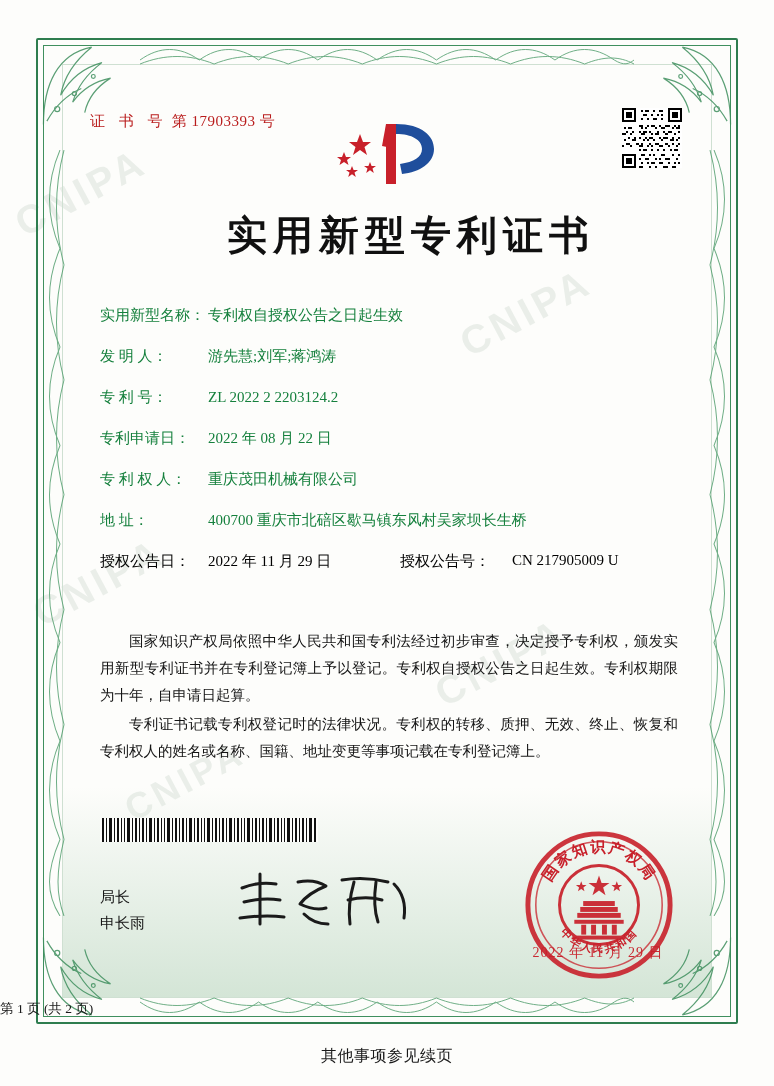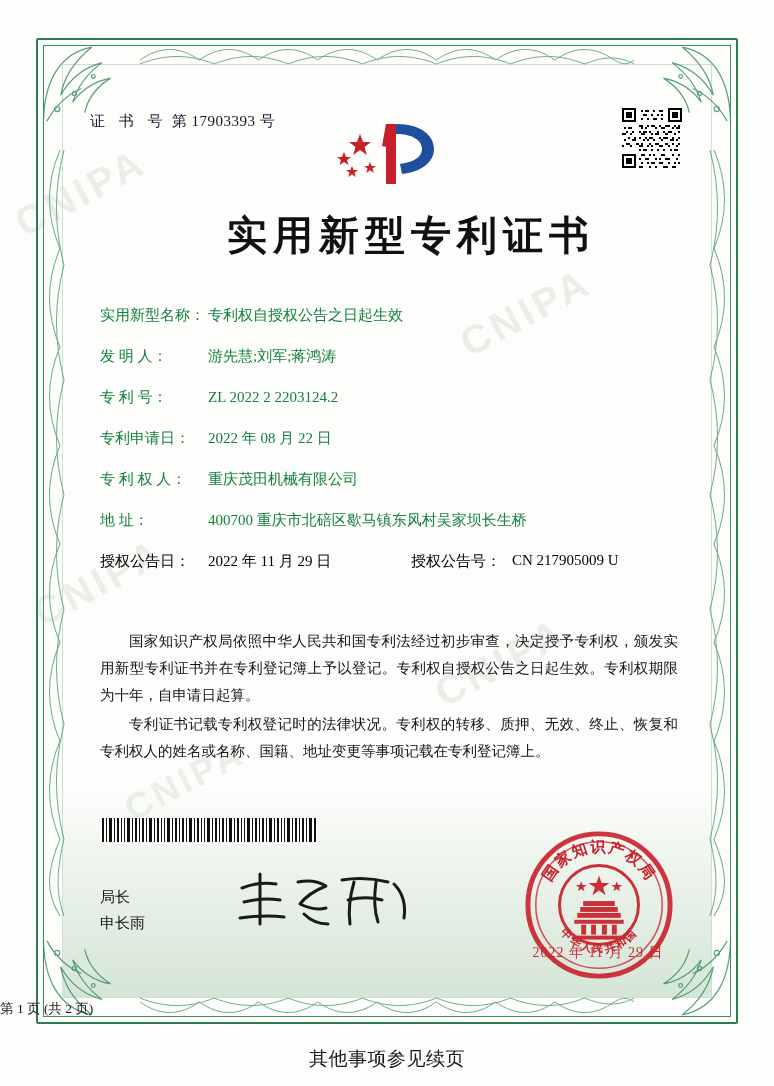--- a/index.html
+++ b/index.html
@@ -77,21 +77,21 @@
   .wm2 { left: 455px; top: 290px; }
   .wm3 { left: 28px;  top: 560px; }
   .wm4 { left: 430px; top: 640px; }
   .wm5 { left: 120px; top: 760px; font-size: 36px; }
 
   
   .cert-no {
     position: absolute;
     left: 90px; top: 112px;
     font-size: 15px;
-    color: #0f172a;
+    color: #b91c1c;
     letter-spacing: .5px;
   }
   .cert-no .lbl { letter-spacing: 5px; }
 
   .qr {
     position: absolute;
     right: 92px; top: 108px;
     width: 60px; height: 60px;
   }
   .qr svg { display: block; }
@@ -131,21 +131,21 @@
     width: 108px;
     flex: none;
     letter-spacing: 0px;
     white-space: nowrap;
   }
   .row .val { flex: 1; }
   .row-2col { display: flex; align-items: baseline; margin-bottom: 18px; font-size: 15px; }
   .row-2col .c1 { width: 300px; display: flex; }
   .row-2col .c1 .key { width: 108px; flex: none; }
   .row-2col .c2 { display: flex; }
-  .row-2col .c2 .key { width: 112px; flex: none; text-align: center; }
+  .row-2col .c2 .key { width: 112px; flex: none; }
 
   
   .paras {
     position: absolute;
     left: 100px; right: 96px; top: 628px;
     font-size: 14.5px;
     line-height: 27px;
     color: #141414;
     text-align: justify;
   }
@@ -198,21 +198,21 @@
     position: absolute;
     left: 0; right: 0; top: 1000px;
     text-align: left;
     font-size: 13.5px;
     color: #1a1a1a;
   }
   .footnote {
     position: absolute;
     left: 0; right: 0; top: 1046px;
     text-align: center;
-    font-size: 19px;
+    font-size: 16px;
     color: #1a1a1a;
     letter-spacing: .5px;
   }
 
   
   .tint {
     position: absolute;
     left: 63px; right: 63px; bottom: 89px;
     height: 210px;
     background: linear-gradient(180deg, rgba(219,233,221,0) 0%, rgba(208,227,211,.55) 60%, rgba(198,221,202,.75) 100%);

